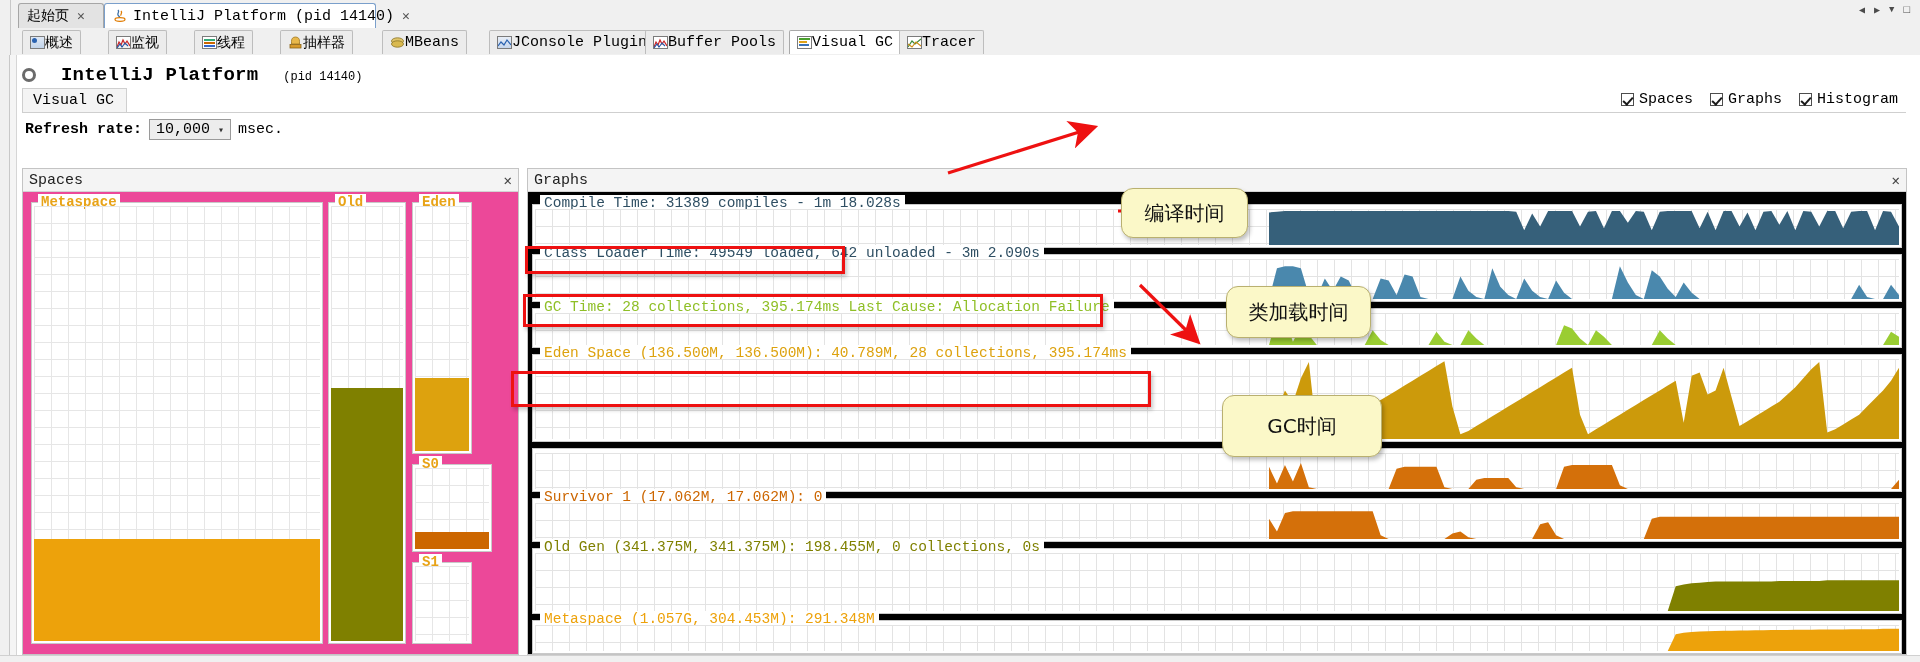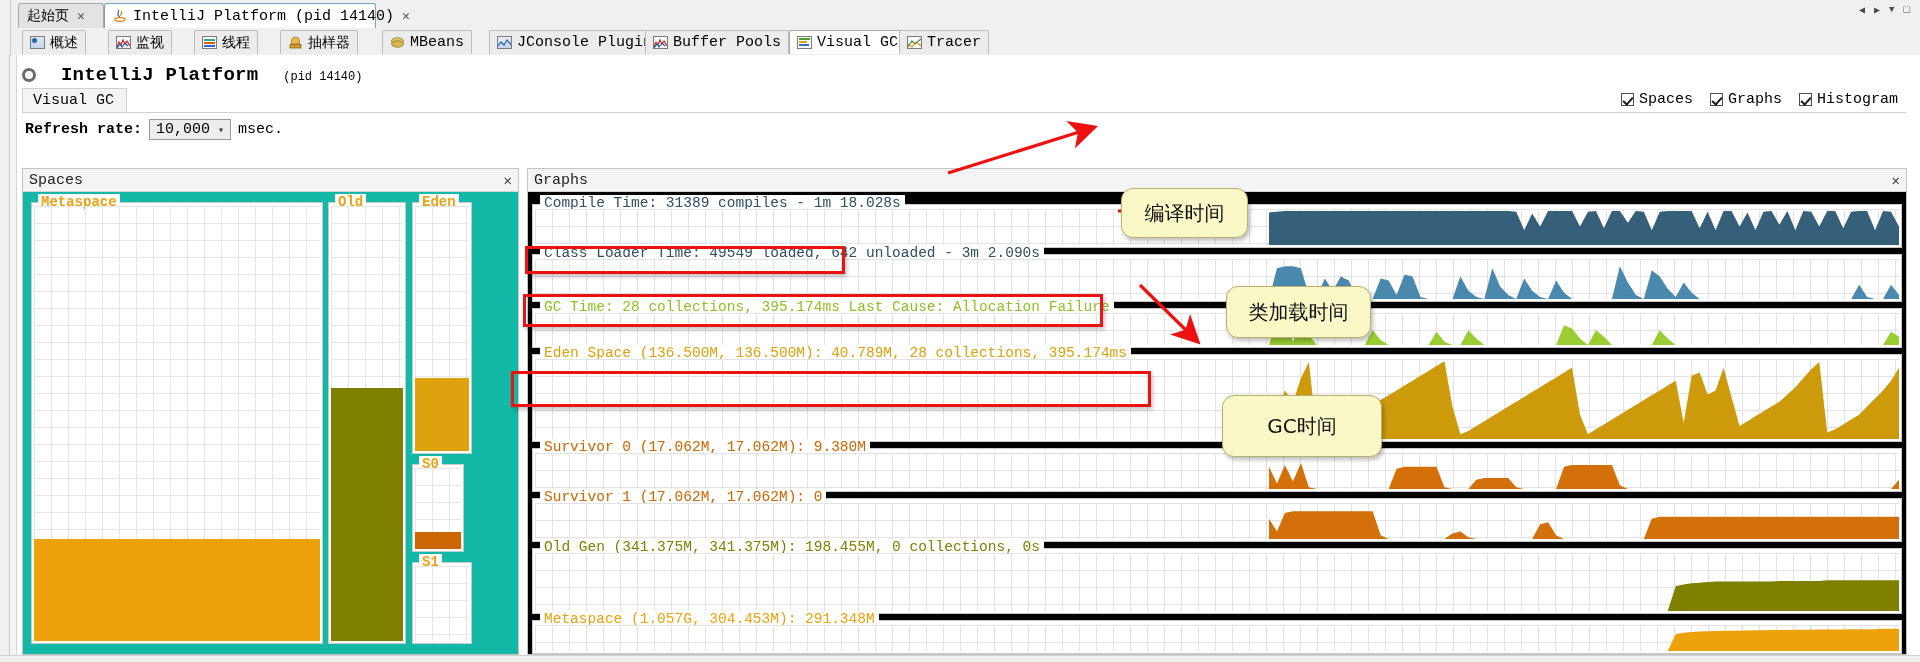--- a/index.html
+++ b/index.html
@@ -22,21 +22,21 @@
   .tab.active{background:#fff;border-color:#7a9fcb;}
   .tab .tab-label{white-space:nowrap;font-family:"Liberation Sans","DejaVu Sans",sans-serif;}
   .tab.mono .tab-label{font-family:"Liberation Mono",monospace;}
   .tab .tab-close{color:#555;font-size:13px;cursor:pointer;padding-left:2px;}
   .tabicon{width:14px;height:14px;display:inline-block;position:relative;}
   .tabstrip-ctl{position:absolute;top:4px;display:flex;gap:9px;align-items:center;color:#4a4a4a;font-size:11px;}
 
   
   .viewbar{position:absolute;left:0;top:28px;width:1920px;height:27px;background:#f0f0f0;border-bottom:1px solid #c0c0c0;}
   .viewbar .vgutter{position:absolute;left:0;top:0;width:10px;height:27px;border-right:1px solid #c8c8c8;}
-  .vtab{position:absolute;top:2px;height:24px;box-sizing:border-box;display:flex;align-items:center;gap:5px;
+  .vtab{position:absolute;top:2px;height:24px;box-sizing:border-box;display:flex;align-items:center;
         padding:0 7px;border:1px solid #bdbdbd;border-bottom:none;border-radius:2px 2px 0 0;background:#ececec;
         font-size:15px;white-space:nowrap;}
   .vtab.active{background:#fff;border-color:#a9a9a9;}
   .vtab .vlabel-cn{font-family:"DejaVu Sans",sans-serif;font-size:14px;}
   .vtab .vlabel{font-family:"Liberation Mono",monospace;font-size:15px;}
   .micon{width:15px;height:13px;display:inline-block;border:1px solid #7b7b7b;box-sizing:border-box;}
 
   
   .content{position:absolute;left:0;top:55px;width:1920px;height:607px;background:#fff;}
   .leftrail{position:absolute;left:0;top:0;width:9px;height:607px;background:#f0f0f0;border-right:1px solid #c8c8c8;}
@@ -62,21 +62,21 @@
   .combo .carr{font-size:10px;color:#333;}
 
   
   .panel{position:absolute;background:#fff;border:1px solid #c4c4c4;box-sizing:border-box;}
   .panel-head{position:absolute;left:0;top:0;right:0;height:23px;background:#f4f4f4;border-bottom:1px solid #d3d3d3;
               display:flex;align-items:center;box-sizing:border-box;padding:0 6px;}
   .panel-head .ptitle{font-size:15px;color:#222;}
   .panel-head .pclose{margin-left:auto;color:#444;font-size:14px;cursor:pointer;}
 
   
-  .spaces-body{position:absolute;left:0;top:23px;right:0;bottom:0;background:#14b8a6;}
+  .spaces-body{position:absolute;left:0;top:23px;right:0;bottom:0;background:#ec4899;}
   .grp{position:absolute;border:1px solid #c9c9c9;box-sizing:border-box;background:#fff;}
   .grp>.glabel{position:absolute;left:6px;top:-9px;background:#fff;padding:0 3px;font-size:14px;font-weight:bold;color:#e8a317;
                font-family:"Liberation Mono",monospace;white-space:nowrap;}
   .grp>.gplot{position:absolute;left:2px;right:2px;top:3px;bottom:2px;
               background-image:linear-gradient(to right,#e6e6e6 1px,transparent 1px),linear-gradient(to bottom,#e6e6e6 1px,transparent 1px);
               background-size:17px 17px;}
   .bar{position:absolute;left:0;right:0;bottom:0;}
 
   
   .graphs-body{position:absolute;left:0;top:23px;right:0;bottom:0;background:#000000;overflow:hidden;}
@@ -261,21 +261,21 @@
             <div class="gplot">
               <div class="bar" style="height: 58.14%; background: rgb(127, 128, 0);"></div>
             </div>
           </div>
           <div class="grp" style="left: 389px; top: 10px; width: 60px; height: 252px;">
             <span class="glabel" style="color: rgb(232, 163, 23);">Eden</span>
             <div class="gplot">
               <div class="bar" style="height: 29.88%; background: rgb(221, 162, 14);"></div>
             </div>
           </div>
-          <div class="grp" style="left: 389px; top: 272px; width: 52px; height: 88px;">
+          <div class="grp" style="left: 389px; top: 272px; width: 80px; height: 88px;">
             <span class="glabel" style="color: rgb(232, 163, 23);">S0</span>
             <div class="gplot">
               <div class="bar" style="height: 21.2%; background: rgb(204, 102, 0);"></div>
             </div>
           </div>
           <div class="grp" style="left: 389px; top: 370px; width: 60px; height: 82px;">
             <span class="glabel" style="color: rgb(232, 163, 23);">S1</span>
             <div class="gplot">
               <div class="bar" style="height: 0%; background: rgb(204, 102, 0);"></div>
             </div>
@@ -315,21 +315,20 @@
           </div>
           <div class="grow" style="top: 162px; height: 88px;">
             <span class="rlabel" style="color: rgb(221, 162, 14);">Eden Space (136.500M, 136.500M): 40.789M, 28 collections, 395.174ms</span>
             <div class="rplot">
               <svg class="trace" viewBox="0 0 79 100" preserveAspectRatio="none" style="position: absolute; right: 0px; bottom: 0px; width: 630px; height: 81px;">
                 <path d="M0,100 L0,48.00 L1,65.00 L2,40.00 L3,55.00 L4,25.00 L5,5.00 L6,95.00 L7,90.00 L8,85.00 L9,80.00 L10,75.00 L11,70.00 L12,64.00 L13,58.00 L14,52.00 L15,46.00 L16,40.00 L17,34.00 L18,28.00 L19,22.00 L20,16.00 L21,10.00 L22,4.00 L23,60.00 L24,94.00 L25,90.00 L26,84.00 L27,78.00 L28,72.00 L29,66.00 L30,60.00 L31,54.00 L32,48.00 L33,42.00 L34,36.00 L35,30.00 L36,24.00 L37,18.00 L38,12.00 L39,70.00 L40,94.00 L41,88.00 L42,82.00 L43,76.00 L44,70.00 L45,64.00 L46,58.00 L47,52.00 L48,46.00 L49,40.00 L50,34.00 L51,28.00 L52,80.00 L53,22.00 L54,18.00 L55,45.00 L56,40.00 L57,12.00 L58,48.00 L59,84.00 L60,78.00 L61,72.00 L62,66.00 L63,60.00 L64,54.00 L65,45.00 L66,36.00 L67,25.00 L68,14.00 L69,5.00 L70,92.00 L71,88.00 L72,82.00 L73,76.00 L74,70.00 L75,60.00 L76,50.00 L77,40.00 L78,28.00 L79,12.00 L79,100 Z" fill="#cc9a0b"></path>
               </svg>
             </div>
           </div>
           <div class="grow" style="top: 256px; height: 44px;">
-            <span class="rlabel" style="color: rgb(204, 102, 0);">Survivor 0 (17.062M, 17.062M): 9.380M</span>
             <div class="rplot">
               <svg class="trace" viewBox="0 0 79 100" preserveAspectRatio="none" style="position: absolute; right: 0px; bottom: 0px; width: 630px; height: 37px;">
                 <path d="M0,100 L0,40.00 L1,85.00 L2,35.00 L3,80.00 L4,30.00 L5,95.00 L6,100.00 L7,100.00 L8,100.00 L9,100.00 L10,100.00 L11,100.00 L12,100.00 L13,100.00 L14,100.00 L15,100.00 L16,45.00 L17,40.00 L18,40.00 L19,40.00 L20,40.00 L21,40.00 L22,95.00 L23,100.00 L24,100.00 L25,100.00 L26,75.00 L27,70.00 L28,70.00 L29,70.00 L30,70.00 L31,95.00 L32,100.00 L33,100.00 L34,100.00 L35,100.00 L36,100.00 L37,40.00 L38,35.00 L39,35.00 L40,35.00 L41,35.00 L42,35.00 L43,35.00 L44,90.00 L45,100.00 L46,100.00 L47,100.00 L48,100.00 L49,100.00 L50,100.00 L51,100.00 L52,100.00 L53,100.00 L54,100.00 L55,100.00 L56,100.00 L57,100.00 L58,100.00 L59,100.00 L60,100.00 L61,100.00 L62,100.00 L63,100.00 L64,100.00 L65,100.00 L66,100.00 L67,100.00 L68,100.00 L69,100.00 L70,100.00 L71,100.00 L72,100.00 L73,100.00 L74,100.00 L75,100.00 L76,100.00 L77,100.00 L78,100.00 L79,75.00 L79,100 Z" fill="#d4700a"></path>
               </svg>
             </div>
           </div>
           <div class="grow" style="top: 306px; height: 44px;">
             <span class="rlabel" style="color: rgb(204, 102, 0);">Survivor 1 (17.062M, 17.062M): 0</span>
             <div class="rplot">
               <svg class="trace" viewBox="0 0 79 100" preserveAspectRatio="none" style="position: absolute; right: 0px; bottom: 0px; width: 630px; height: 37px;">

